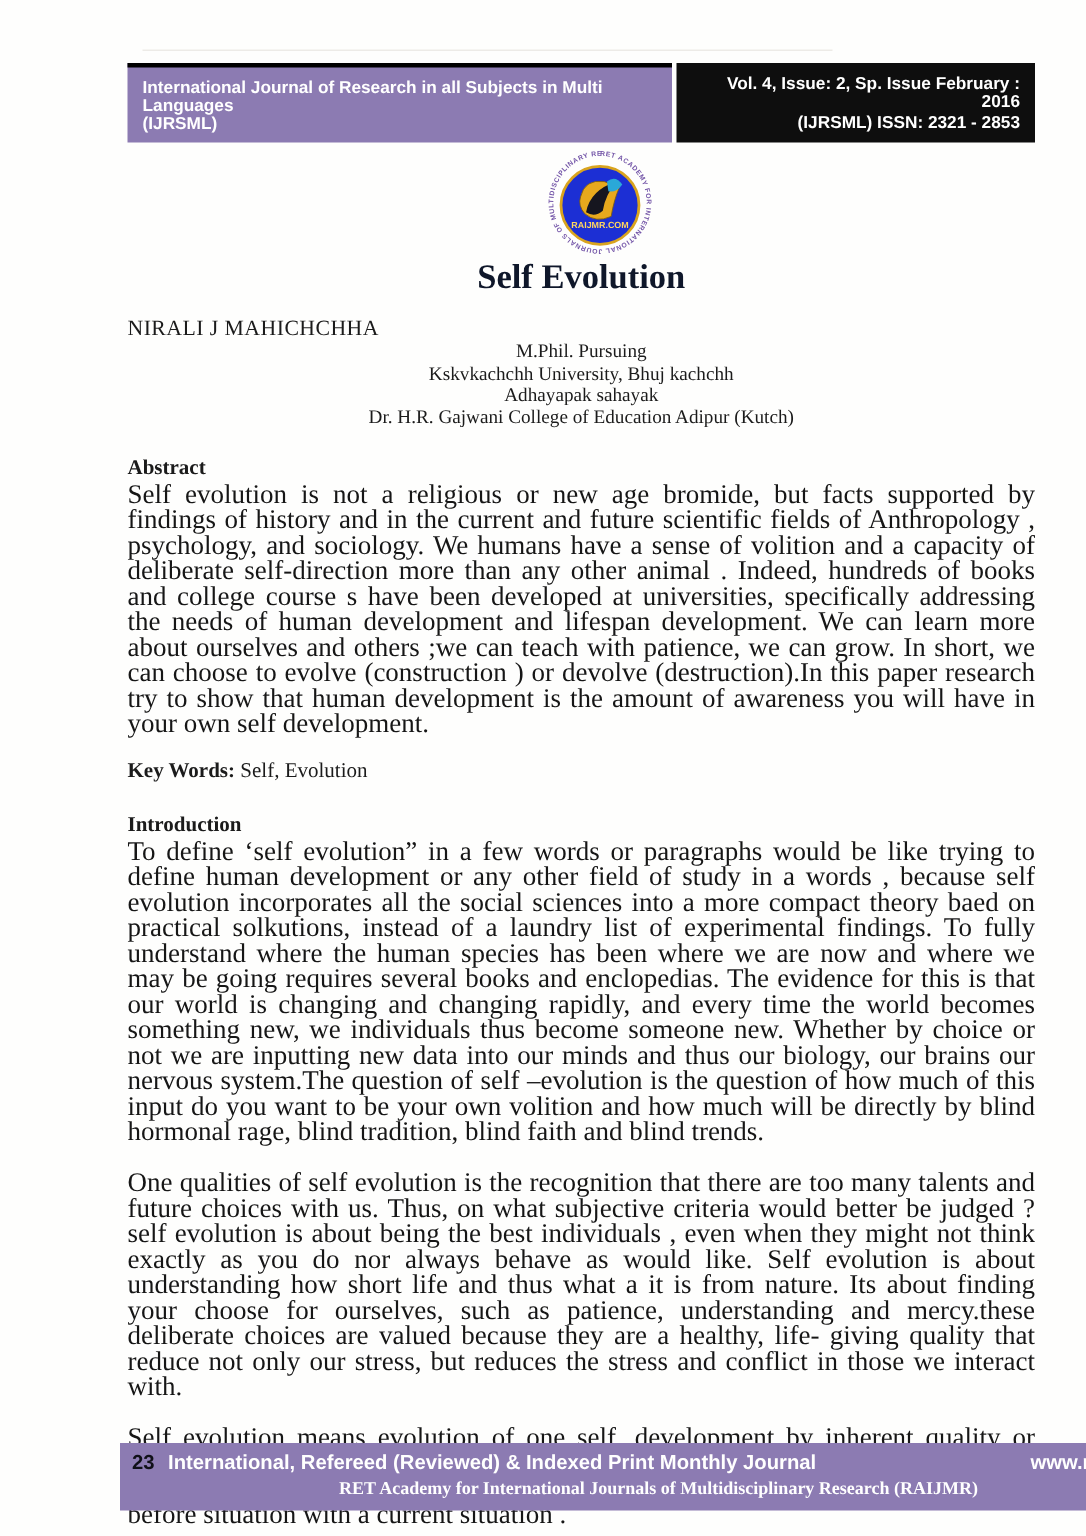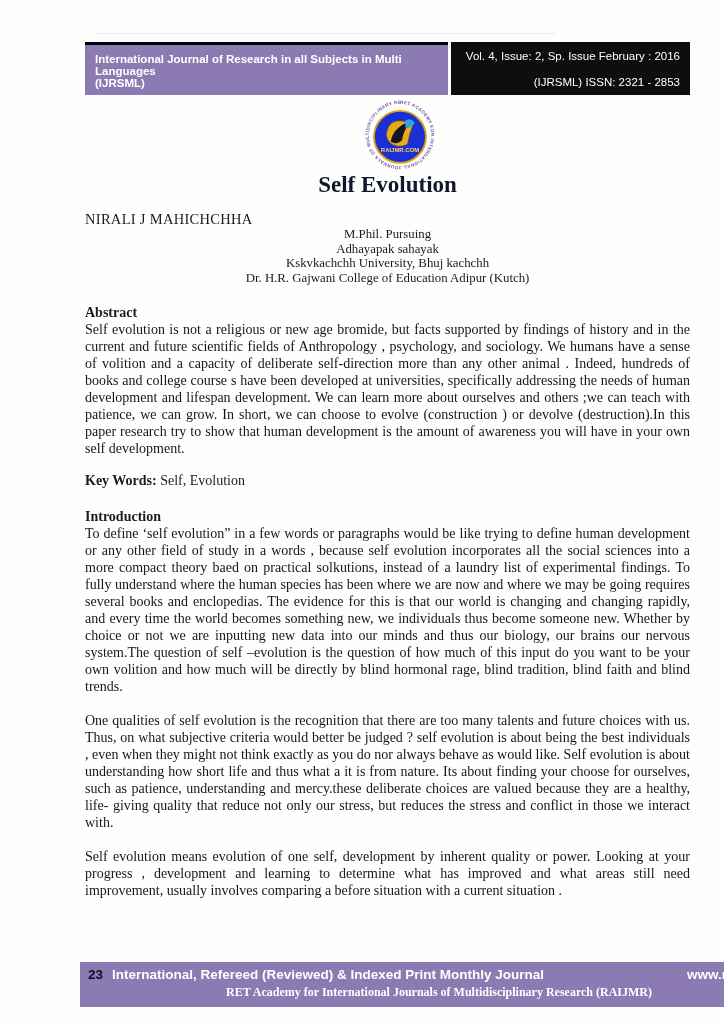--- a/index.html
+++ b/index.html
@@ -26,38 +26,38 @@
     width:363px; background:#8c7bb2; color:#ffffff;
     border-top:3px solid #000000;
     padding:8px 10px 7px 10px;
     display:flex; flex-direction:column; justify-content:space-between;
     font-weight:bold; font-size:11.5px; line-height:12px;
   }
   .header-right {
     flex:1; background:#0e0e0e; color:#ffffff;
     padding:8px 10px 7px 10px;
     display:flex; flex-direction:column; justify-content:space-between;
-    text-align:right; font-weight:normal; font-size:11.5px; line-height:12px;
+    text-align:right; font-weight:bold; font-size:11.5px; line-height:12px;
   }
   
   .logo { position:absolute; left:358px; top:96px; width:84px; height:78px; }
   
   .content { position:absolute; left:85px; top:0; width:605px; }
   .article-title {
     margin-top:171px; text-align:center;
     font-size:23px; font-weight:bold; line-height:28px; color:#0f172a;
   }
   .author-name {
     margin-top:12px; 
     font-size:14.5px; line-height:16px; letter-spacing:0.3px;
   }
   .author-line { text-align:center; font-size:12.8px; line-height:14.6px; }
   .section-heading { font-weight:bold; font-size:14px; line-height:17px; }
   .para {
-    font-size:14px; line-height:17px; text-align:justify; color:#161616;
+    font-size:18px; line-height:17px; text-align:justify; color:#161616;
   }
   .abstract-heading { margin-top:19px; }
   .keywords { margin-top:15px; font-size:14px; line-height:17px; }
   .keywords b { font-weight:bold; }
   .intro-heading { margin-top:19px; }
   .para-gap { margin-top:17px; }
   
   .footer {
     position:absolute; left:80px; top:962px; width:720px; height:45px;
     background:#8c7bb2; color:#ffffff;
@@ -102,22 +102,22 @@
     <path d="M32,49 Q35,33 54,27 Q46,36 44,48 Q38,53 32,49 Z" fill="#16161f"></path>
     <path d="M47,27 Q53,22 58,29 Q54,35 48,34 Z" fill="#2aa8d8"></path>
     <text x="42" y="60" text-anchor="middle" font-family="Liberation Sans, sans-serif" font-size="6.4" font-weight="bold" fill="#ffd75e">RAIJMR.COM</text>
   </svg>
 
   <div class="content">
     <div class="article-title">Self Evolution</div>
 
     <div class="author-name">NIRALI  J MAHICHCHHA</div>
     <div class="author-line">M.Phil. Pursuing</div>
+    <div class="author-line">Kskvkachchh University, Bhuj kachchh</div>
     <div class="author-line">Adhayapak sahayak</div>
-    <div class="author-line">Kskvkachchh University, Bhuj kachchh</div>
     <div class="author-line">Dr. H.R. Gajwani College of Education Adipur (Kutch)</div>
 
     <div class="section-heading abstract-heading">Abstract</div>
     <div class="para">Self evolution is  not a religious or new age bromide, but facts supported by findings of history and in the current and future scientific fields of Anthropology , psychology, and sociology. We humans have a sense of volition and a capacity of deliberate self-direction more than any other animal . Indeed, hundreds of books and college course s have been developed at universities, specifically addressing the needs of human development and lifespan development. We can learn more about ourselves and others ;we can teach with patience, we can grow. In short, we can choose to evolve (construction ) or devolve (destruction).In this paper research try to show that human development is the amount of awareness you will have in your own self development.</div>
 
     <div class="keywords"><b>Key Words:</b><span> Self, Evolution</span></div>
 
     <div class="section-heading intro-heading">Introduction</div>
     <div class="para">To define ‘self evolution” in a few words or paragraphs would be like trying to define human development or  any other field of study in a words , because self evolution incorporates all the social sciences into a more compact theory baed on practical solkutions, instead of a laundry list of experimental findings. To fully understand where the human species has been where we are now and where we may be going requires several books and enclopedias. The evidence for this is that our world is changing and changing rapidly,  and every time the world becomes something new, we individuals thus become someone new. Whether by choice or not we are inputting new data into our minds and thus our biology, our brains our nervous system.The question of self –evolution is the question of how much of this input do you want to be your own volition and how much will be directly by blind hormonal  rage, blind tradition, blind faith and blind trends.</div>
 

